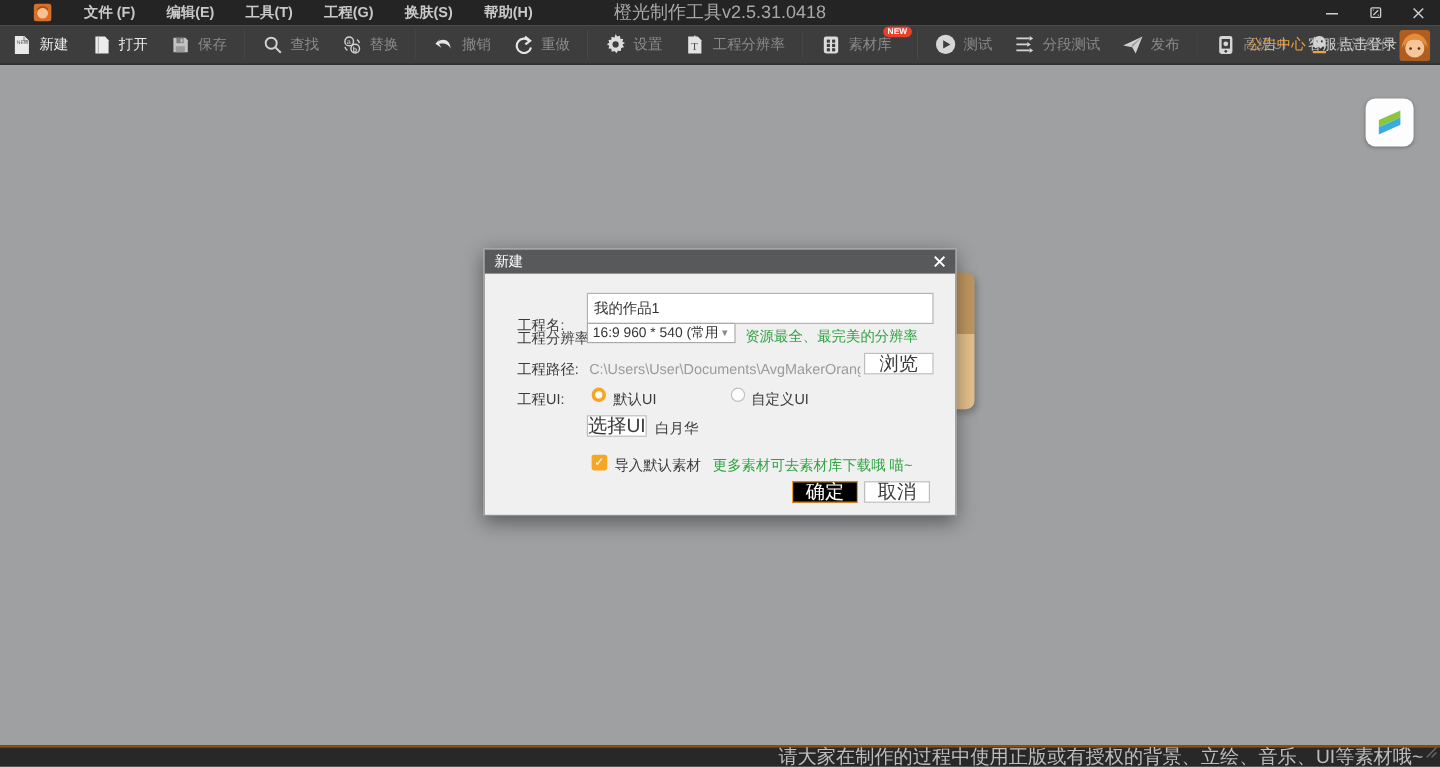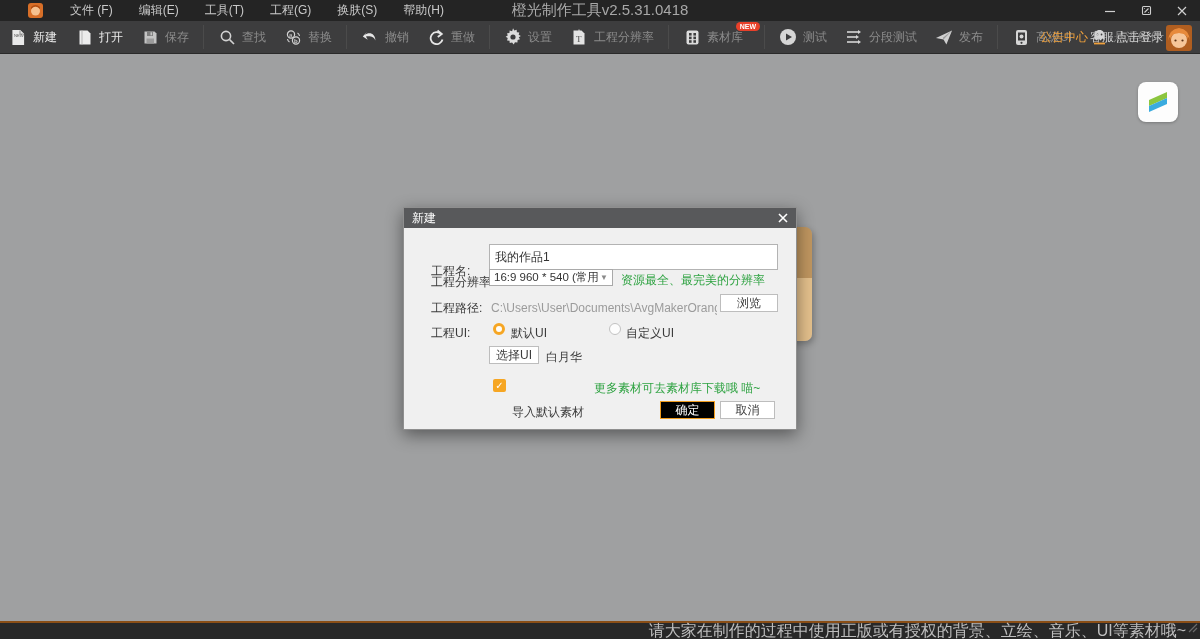--- a/index.html
+++ b/index.html
@@ -10,21 +10,21 @@
     background:#9fa0a1;
   }
 
   
   .menubar {
     position:absolute; top:0; left:0; width:1200px; height:21px;
     background:#242424; display:flex; align-items:center;
     font-size:12px; color:#c9c9c9; z-index:10;
   }
   .appicon { width:15px; height:15px; margin-left:28px; margin-right:14px; flex:0 0 auto; }
-  .menu-item { padding:0 13px; cursor:default; }
+  .menu-item { padding:0 13px; cursor:default;font-weight:bold; }
   .win-title {
     position:absolute; left:50%; transform:translateX(-50%);
     color:#a8a8a8; font-size:15px;
   }
   .win-controls { position:absolute; right:0; top:0; height:21px; display:flex; }
   .win-btn { width:36px; height:21px; display:flex; align-items:center; justify-content:center; }
 
   
   .toolbar {
     position:absolute; top:21px; left:0; width:1200px; height:33px;
@@ -94,21 +94,21 @@
   .dlg-select .sel-text { flex:1; white-space:nowrap; overflow:hidden; font-size:11.5px; }
   .dlg-select .sel-arrow { color:#8a8a8a; font-size:8px; margin-left:2px; }
 
   .green-hint { color:#2fa342; position:absolute; white-space:nowrap; }
   .path-text {
     position:absolute; left:87px; width:226px; color:#9b9b9b;
     white-space:nowrap; overflow:hidden;
   }
   .dlg-btn {
     position:absolute; height:18px; background:#fff; border:1px solid #bdbdbd;
-    display:flex; align-items:center; justify-content:center; font-size:12px;
+    display:flex; align-items:center; justify-content:center; font-size:16px;
     color:#3a3a3a; cursor:pointer;
   }
   .dlg-btn.primary { background:#000000; border-color:#ef9c1f; color:#fff; }
 
   .radio { position:absolute; width:12px; height:12px; border-radius:50%; }
   .radio.sel { border:3px solid #f6a623; background:#fffdf8; }
   .radio.unsel { border:1px solid #c2c2c2; background:#fdfdfd; }
   .radio-lbl { position:absolute; white-space:nowrap; }
 
   .checkbox {
@@ -406,21 +406,21 @@
   <span class="dlg-label" style="top:117px;">工程UI:</span>
   <span class="radio sel" style="left:89px; top:115px;"></span>
   <span class="radio-lbl" style="left:107px; top:117px;">默认UI</span>
   <span class="radio unsel" style="left:205px; top:115px;"></span>
   <span class="radio-lbl" style="left:222px; top:117px;">自定义UI</span>
 
   <div class="dlg-btn" style="left:85px; top:138px; width:50px;">选择UI</div>
   <span class="radio-lbl" style="left:142px; top:141px;">白月华</span>
 
   <span class="checkbox" style="left:89px; top:171px;">✓</span>
-  <span class="radio-lbl" style="left:108px; top:172px;margin-top:24px;">导入默认素材</span>
+  <span class="radio-lbl" style="left:108px; top:172px;">导入默认素材</span>
   <span class="green-hint" style="left:190px; top:172px;">更多素材可去素材库下载哦 喵~</span>
 
   <div class="dlg-btn primary" style="left:256px; top:193px; width:55px;">确定</div>
   <div class="dlg-btn" style="left:316px; top:193px; width:55px;">取消</div>
 </div>
 
 <div class="statusbar">
   <span class="status-msg">请大家在制作的过程中使用正版或有授权的背景、立绘、音乐、UI等素材哦~</span>
   <span class="grip">
     <svg width="10" height="10" viewBox="0 0 10 10">

